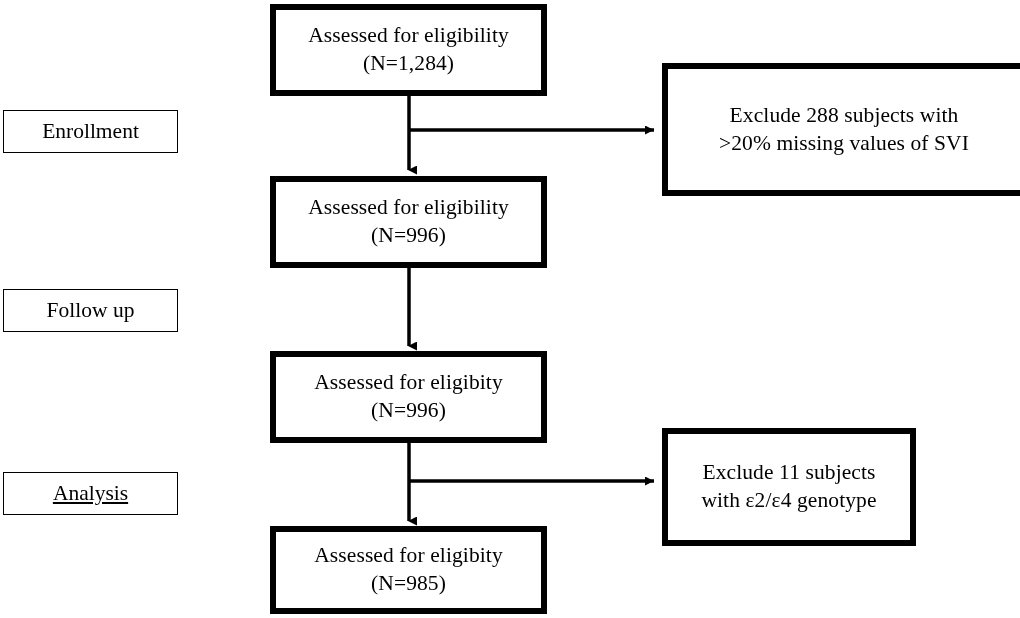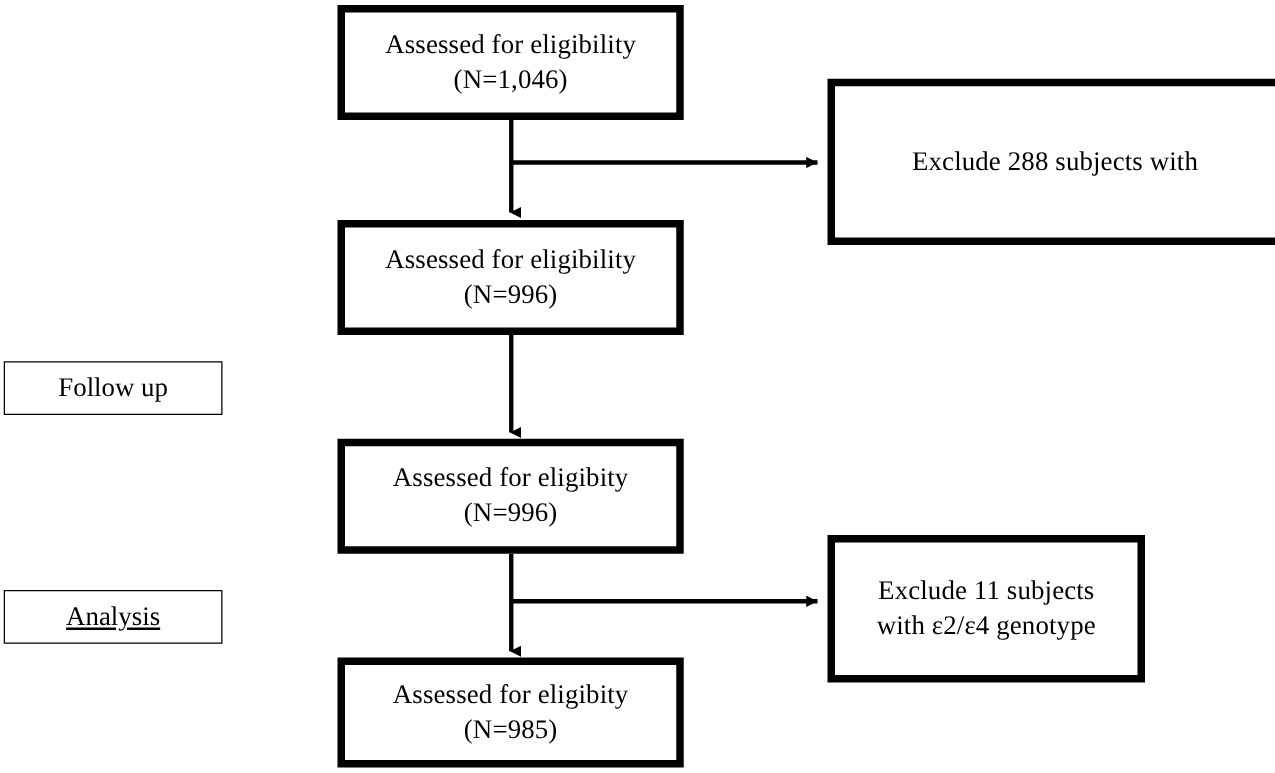--- a/index.html
+++ b/index.html
@@ -85,51 +85,55 @@
 
     <line x1="409" y1="130" x2="654" y2="130" stroke="#000000" stroke-width="3.5" marker-end="url(#arrowRight)"></line>
 
     <line x1="409" y1="268" x2="409" y2="346" stroke="#000000" stroke-width="3.5" marker-end="url(#arrowDown)"></line>
 
     <line x1="409" y1="443" x2="409" y2="521" stroke="#000000" stroke-width="3.5" marker-end="url(#arrowDown)"></line>
 
     <line x1="409" y1="481" x2="654" y2="481" stroke="#000000" stroke-width="3.5" marker-end="url(#arrowRight)"></line>
   </svg>
 
+  <div class="stage-box" style="left:3px; top:110px; width:175px; height:43px;">
+    <span>Enrollment</span>
+  </div>
 
   <div class="stage-box" style="left:3px; top:289px; width:175px; height:43px;">
     <span>Follow up</span>
   </div>
 
   <div class="stage-box" style="left:3px; top:472px; width:175px; height:43px;text-decoration:underline;">
     <span>Analysis</span>
   </div>
 
   <div class="node-box" style="left:270px; top:4px; width:277px; height:92px;">
     <span class="line">Assessed for eligibility</span>
-    <span class="line">(N=1,046)</span>
+    <span class="line">(N=1,284)</span>
   </div>
 
   <div class="node-box" style="left:270px; top:176px; width:277px; height:92px;">
     <span class="line">Assessed for eligibility</span>
     <span class="line">(N=996)</span>
   </div>
 
   <div class="node-box" style="left:270px; top:351px; width:277px; height:92px;">
     <span class="line">Assessed for eligibity</span>
     <span class="line">(N=996)</span>
   </div>
 
   <div class="node-box" style="left:270px; top:526px; width:277px; height:88px;">
     <span class="line">Assessed for eligibity</span>
     <span class="line">(N=985)</span>
   </div>
 
   <div class="node-box" style="left:662px; top:63px; width:364px; height:133px;">
     <span class="line">Exclude 288 subjects with</span>
+    <span class="line">&gt;20% missing values of SVI</span>
   </div>
 
   <div class="node-box" style="left:662px; top:428px; width:254px; height:118px;">
     <span class="line">Exclude 11 subjects</span>
     <span class="line">with ε2/ε4 genotype</span>
   </div>
 
 </div>
 
 </body></html>

